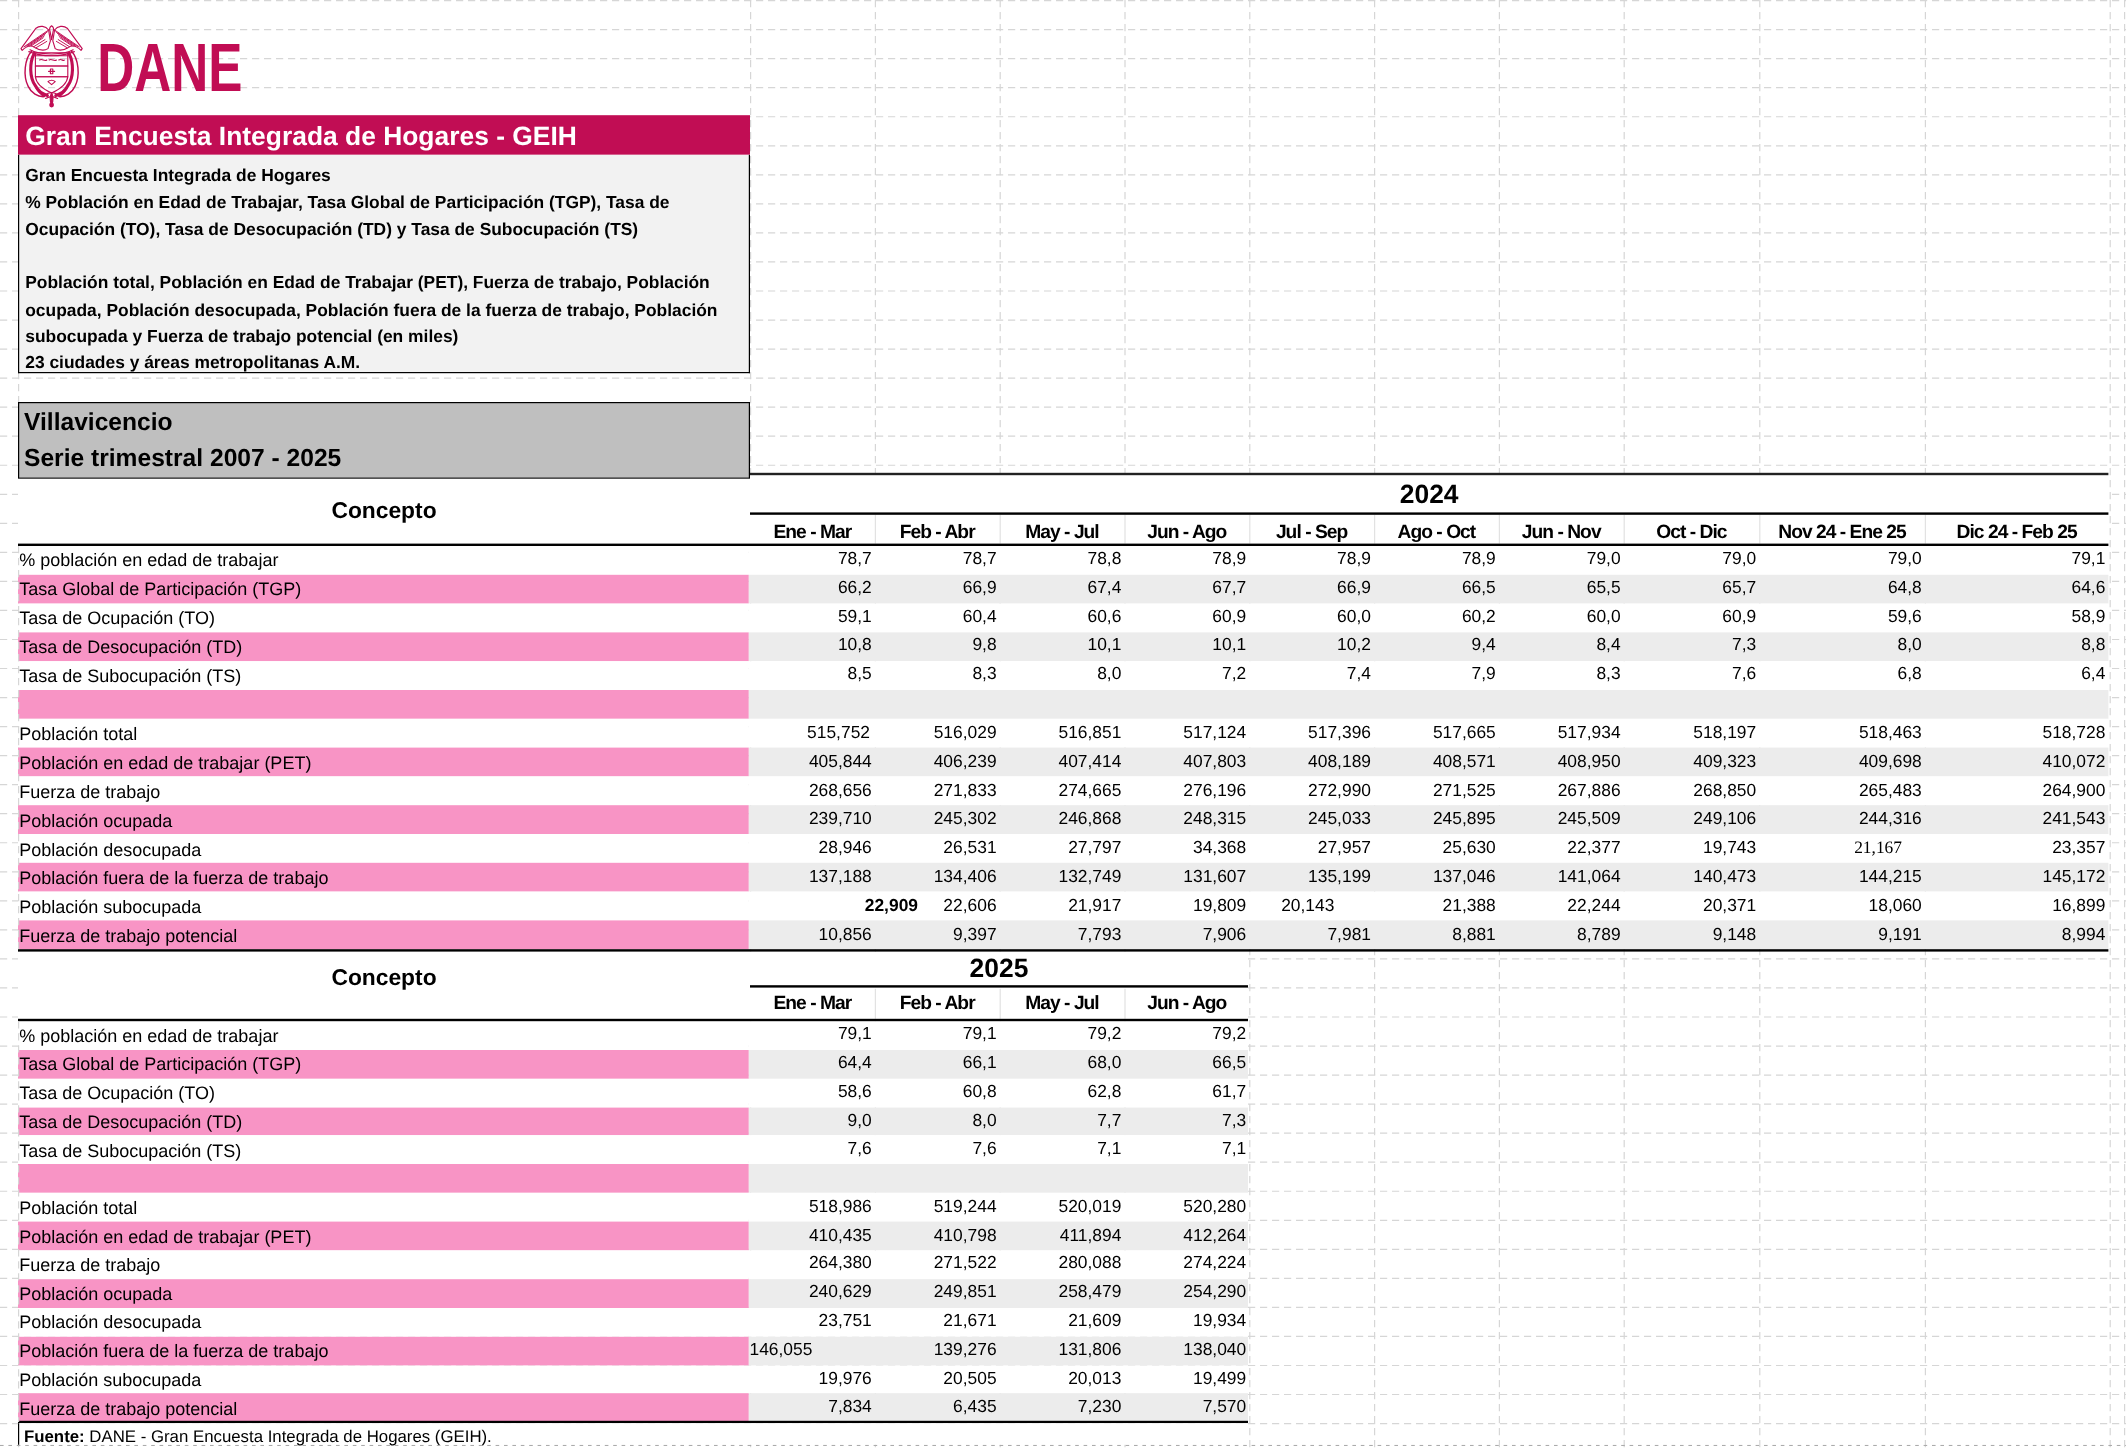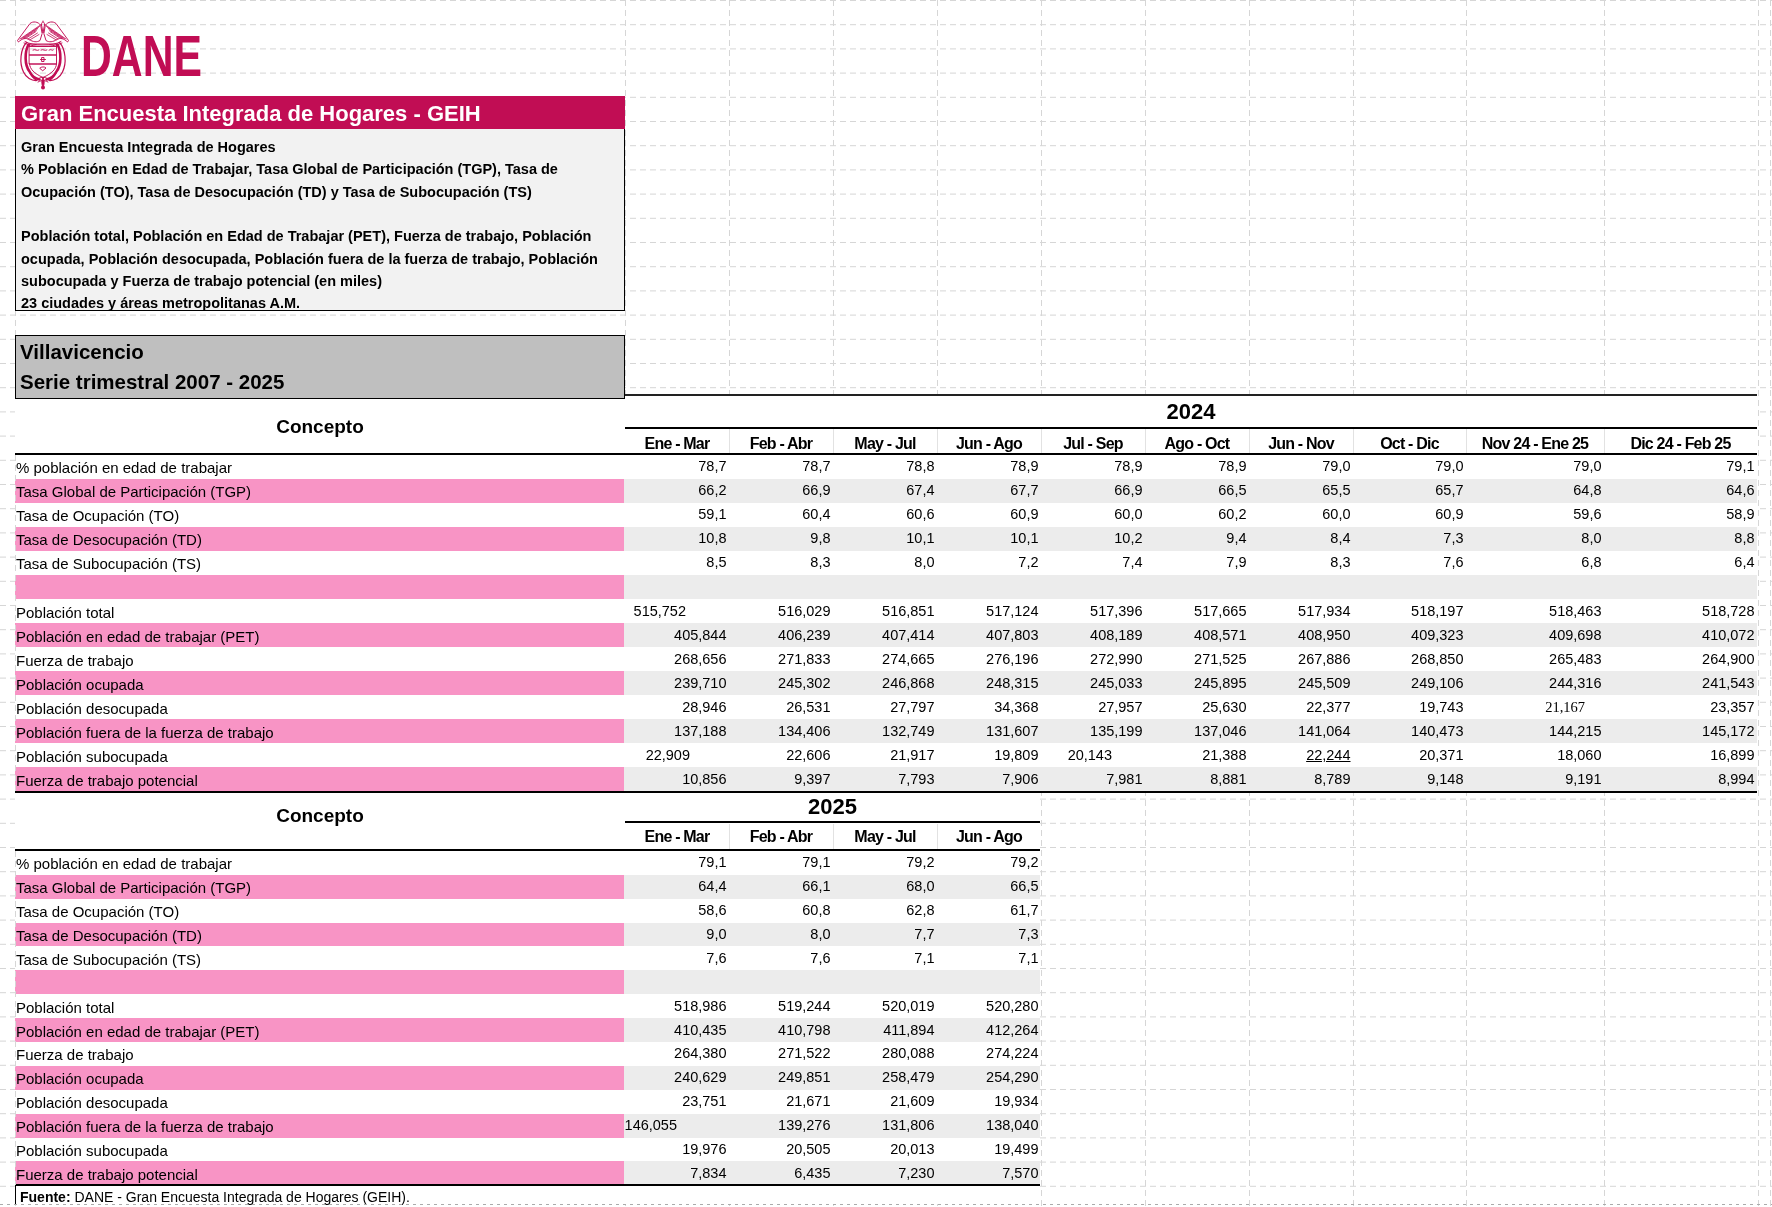--- a/index.html
+++ b/index.html
@@ -218,21 +218,21 @@
     <div class="num" style="right:17.5px;">6,4</div>
   </div>
 <div class="row" style="top:574.985px;height:24.057px;">
     <div class="lb" style="background:#F894C5;"></div>
     <div class="db" style="width:1133px;background:#ECECEC;"></div>
   </div>
 <div class="row" style="top:599.0419999999999px;height:24.057px;">
     <div class="lb" style="background:#fff;"></div>
     <div class="db" style="width:1133px;background:#fff;"></div>
     <div class="lab">Población total</div>
-    <div class="num" style="right:1086px;margin-left:17px;">515,752</div>
+    <div class="num" style="right:1047px;margin-left:17px;">515,752</div>
     <div class="num" style="right:941.5px;">516,029</div>
     <div class="num" style="right:837.5px;">516,851</div>
     <div class="num" style="right:733.5px;">517,124</div>
     <div class="num" style="right:629.5px;">517,396</div>
     <div class="num" style="right:525.5px;">517,665</div>
     <div class="num" style="right:421.5px;">517,934</div>
     <div class="num" style="right:308.5px;">518,197</div>
     <div class="num" style="right:170.5px;">518,463</div>
     <div class="num" style="right:17.5px;">518,728</div>
   </div>
@@ -308,27 +308,27 @@
     <div class="num" style="right:525.5px;">137,046</div>
     <div class="num" style="right:421.5px;">141,064</div>
     <div class="num" style="right:308.5px;">140,473</div>
     <div class="num" style="right:170.5px;">144,215</div>
     <div class="num" style="right:17.5px;">145,172</div>
   </div>
 <div class="row" style="top:743.384px;height:24.057px;">
     <div class="lb" style="background:#fff;"></div>
     <div class="db" style="width:1133px;background:#fff;"></div>
     <div class="lab">Población subocupada</div>
-    <div class="num" style="right:1082px;">22,909</div>
+    <div class="num" style="right:1007px;font-weight:bold;">22,909</div>
     <div class="num" style="right:941.5px;">22,606</div>
     <div class="num" style="right:837.5px;">21,917</div>
     <div class="num" style="right:733.5px;">19,809</div>
     <div class="num" style="right:660px;">20,143</div>
     <div class="num" style="right:525.5px;">21,388</div>
-    <div class="num" style="right:421.5px;text-decoration:underline;">22,244</div>
+    <div class="num" style="right:421.5px;">22,244</div>
     <div class="num" style="right:308.5px;">20,371</div>
     <div class="num" style="right:170.5px;">18,060</div>
     <div class="num" style="right:17.5px;">16,899</div>
   </div>
 <div class="row" style="top:767.441px;height:24.057px;">
     <div class="lb" style="background:#F894C5;"></div>
     <div class="db" style="width:1133px;background:#ECECEC;"></div>
     <div class="lab">Fuerza de trabajo potencial</div>
     <div class="num" style="right:1045.5px;">10,856</div>
     <div class="num" style="right:941.5px;">9,397</div>

